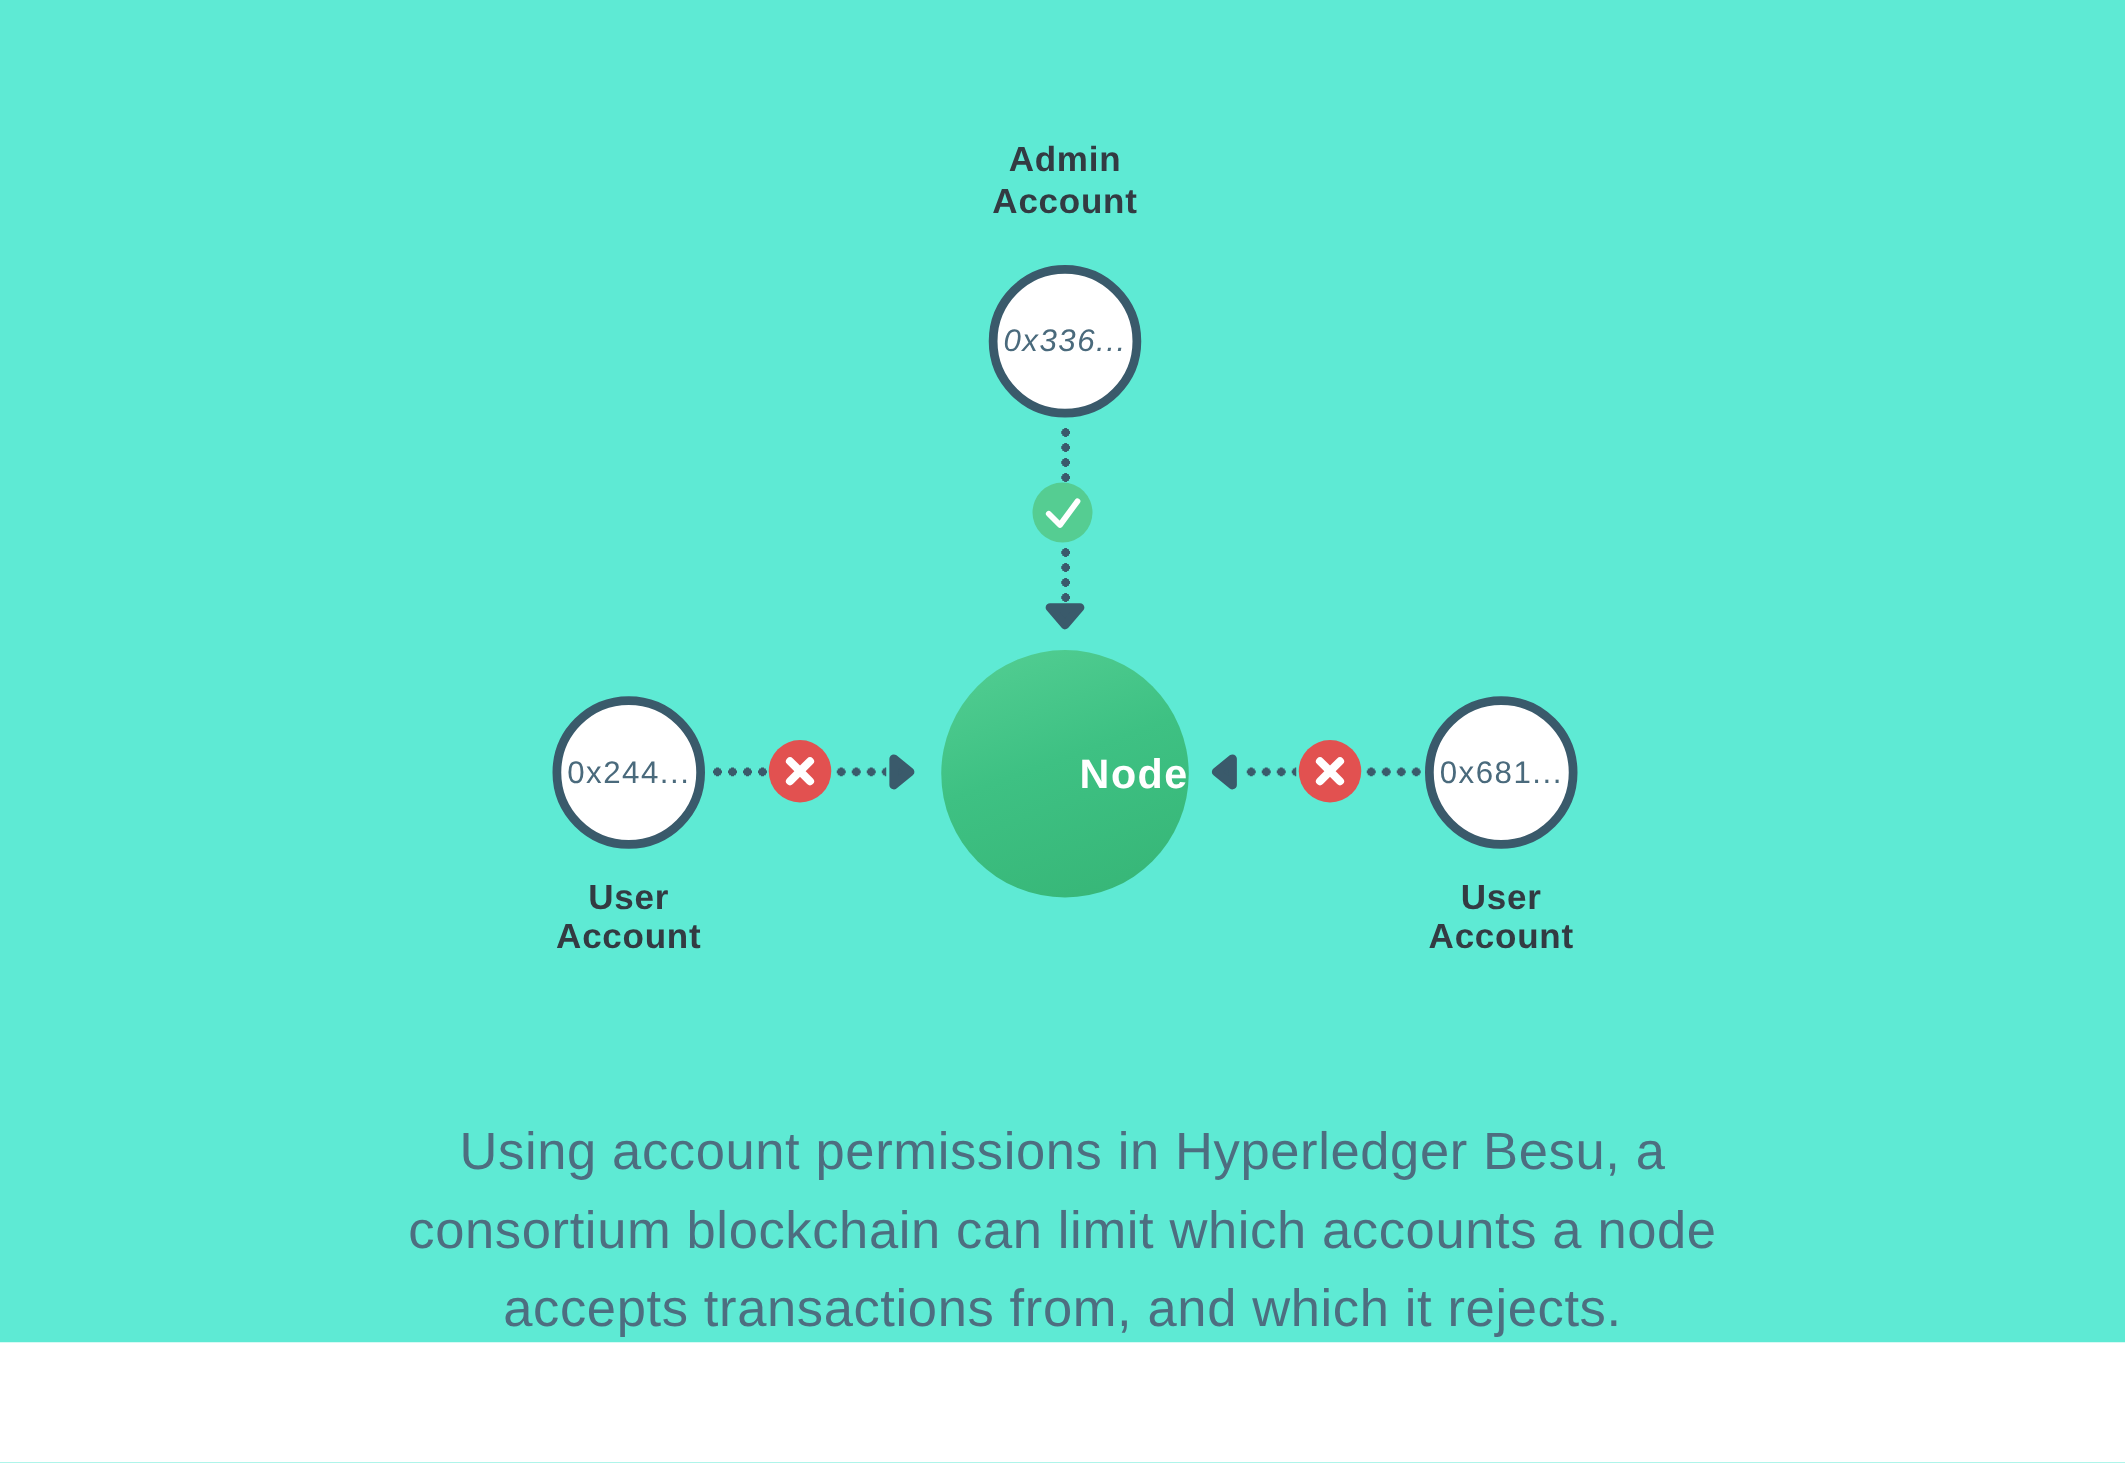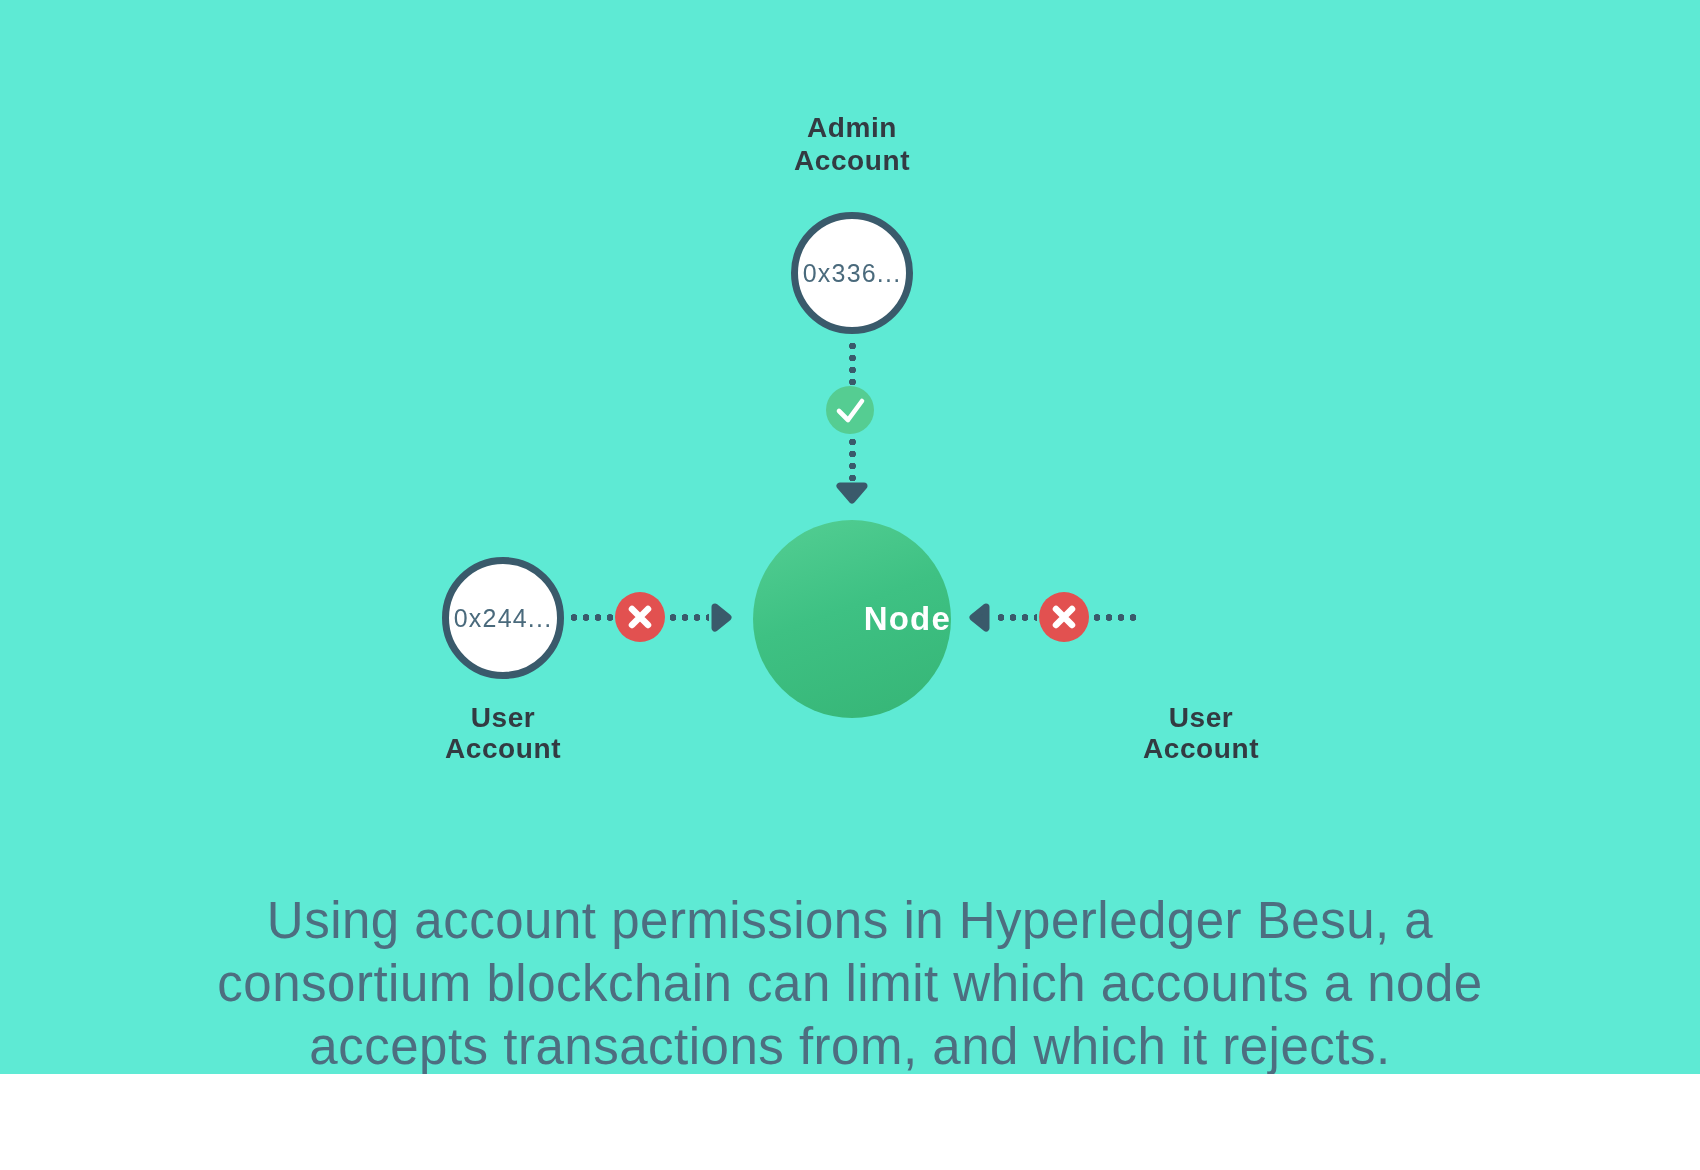--- a/index.html
+++ b/index.html
@@ -104,33 +104,33 @@
   .arrow-right { left: 709px; top: 600px; }
   .arrow-left  { left: 967px; top: 600px; }
 
   
   .caption {
     position: absolute;
     left: 0;
     top: 889px;
     width: 1700px;
     text-align: center;
-    font-size: 51px;
+    font-size: 42px;
     line-height: 63px;
     letter-spacing: 0.5px;
     color: #4d6e80;
   }
 
   
   .admin-title { left: 652px; top: 111px; }
   .user-title-left  { left: 303px;  top: 702px; line-height: 31px; }
   .user-title-right { left: 1001px; top: 702px; line-height: 31px; }
 
   
-  .admin-circle { left: 791px;  top: 212px; }
+  .admin-circle { left: 791px;  top: 212px; font-style: italic; }
   .user-circle-left  { left: 442px;  top: 557px; align-items: center; }
   .user-circle-right { left: 1140px; top: 557px; }
 </style>
 </head>
 <body>
 
 <div class="canvas">
 
   <div class="acct-title admin-title">
     <div>Admin</div>
@@ -182,20 +182,23 @@
       <path d="M19 7 L6 17.5 L19 28 Z" fill="#3a5a6b" stroke="#3a5a6b" stroke-width="7" stroke-linejoin="round"></path>
     </svg>
   </div>
   <div class="hdots hdots-r1"></div>
   <div class="badge badge-cross right">
     <svg width="50" height="50" viewBox="0 0 50 50">
       <path d="M17 17 L33 33 M33 17 L17 33" fill="none" stroke="#ffffff" stroke-width="6.5" stroke-linecap="round"></path>
     </svg>
   </div>
   <div class="hdots hdots-r2"></div>
+  <div class="acct-circle user-circle-right">
+    <span class="address">0x681...</span>
+  </div>
   <div class="acct-title user-title-right">
     <div>User</div>
     <div>Account</div>
   </div>
 
   <div class="caption">
     <div>Using account permissions in Hyperledger Besu, a</div>
     <div>consortium blockchain can limit which accounts a node</div>
     <div>accepts transactions from, and which it rejects.</div>
   </div>

